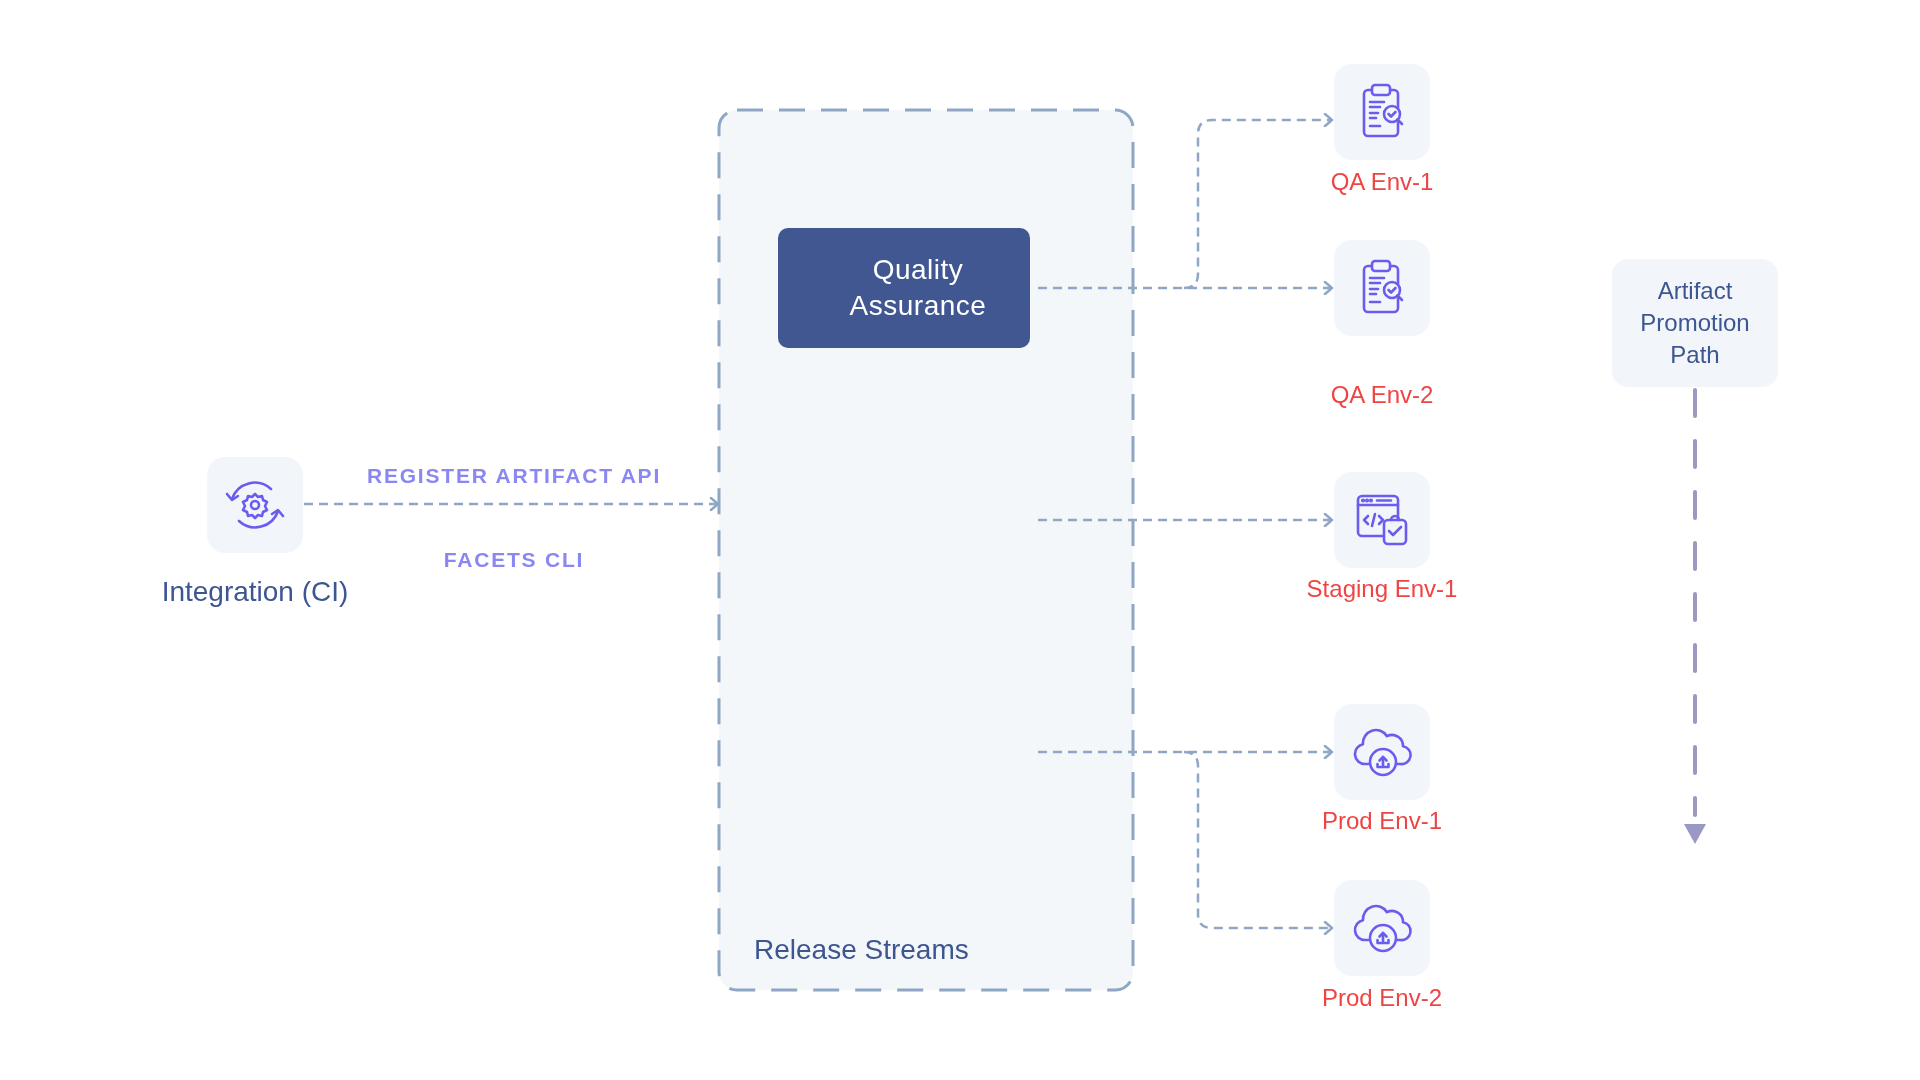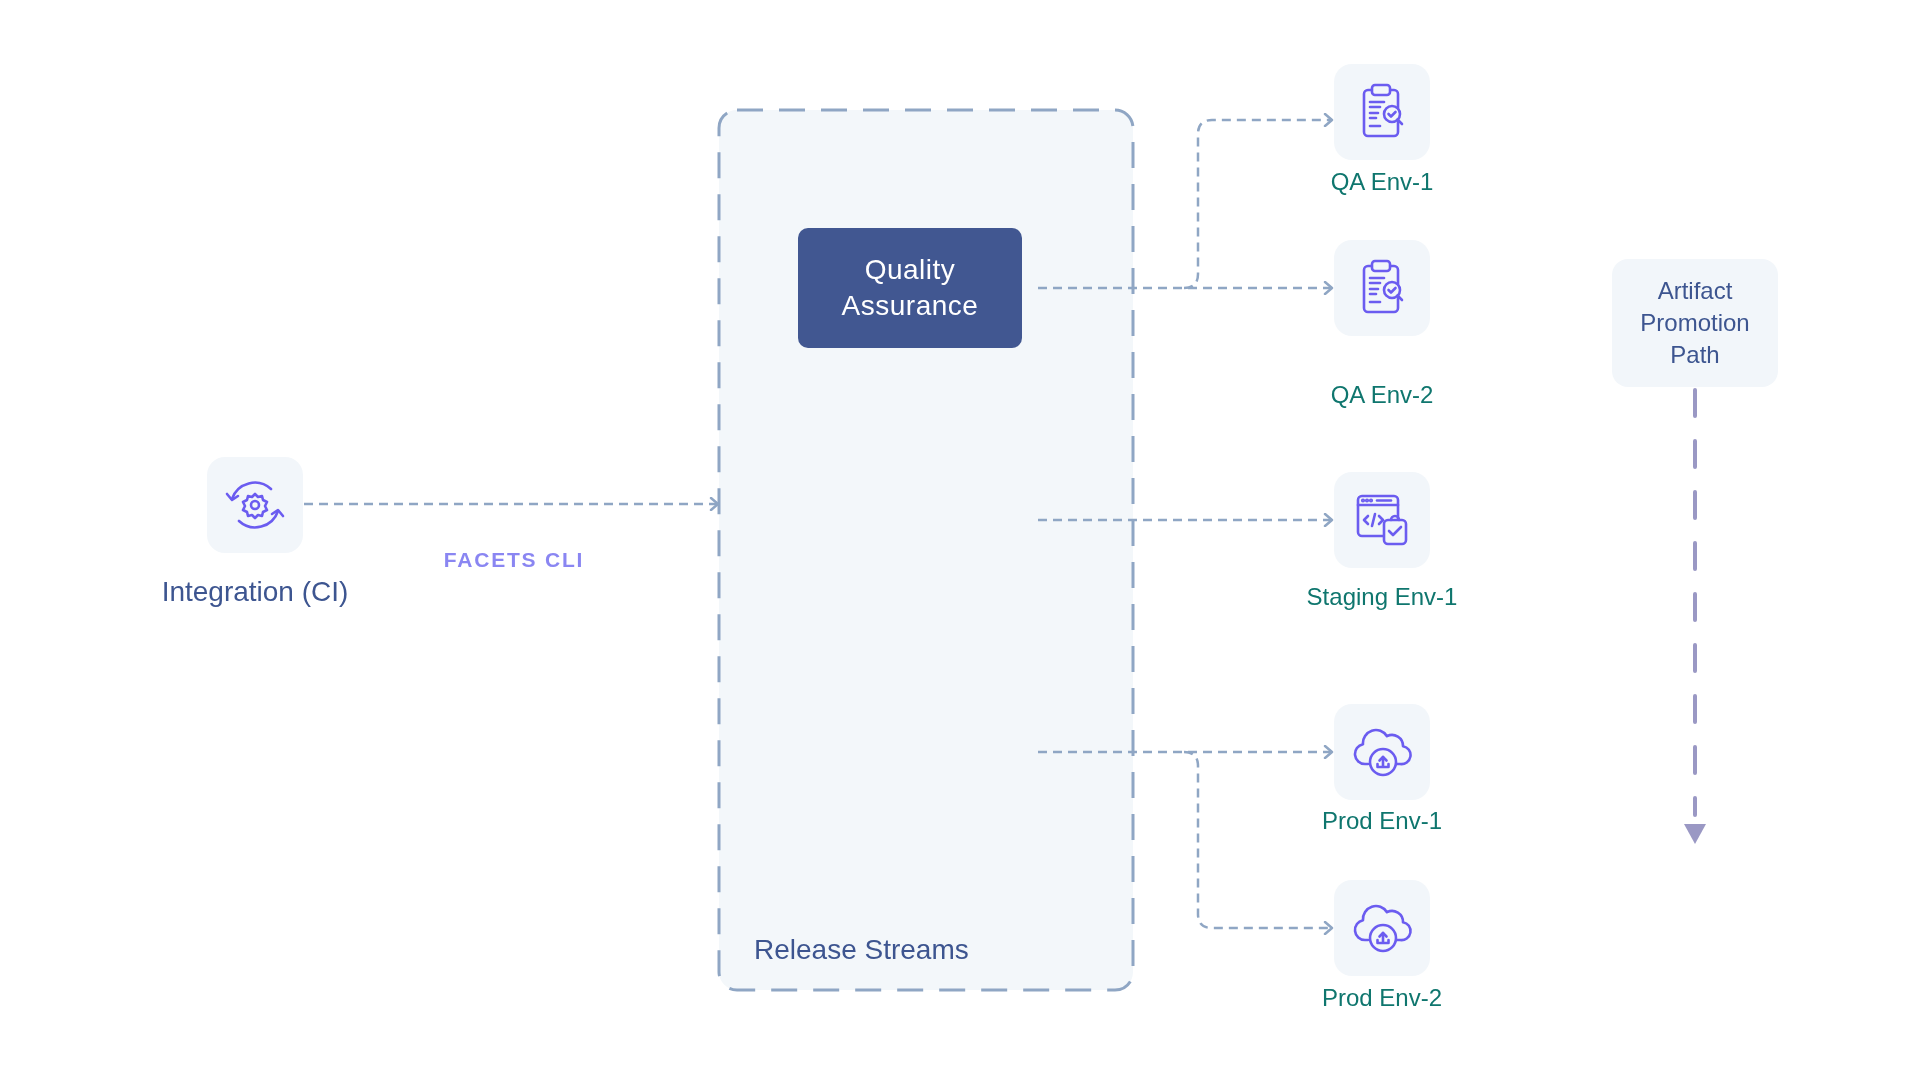--- a/index.html
+++ b/index.html
@@ -9,33 +9,34 @@
     .abs { position: absolute; }
     .container {
       position: absolute; left: 719px; top: 110px; width: 414px; height: 880px;
       background: #f3f7fa; border-radius: 18px;
     }
     .container-label {
       position: absolute; left: 754px; top: 934px; font-size: 28px; color: #3d5590;
       font-weight: 500; white-space: nowrap;
     }
     .stage-box {
-      position: absolute; left: 798px; width: 224px; height: 120px;
+      position: absolute; left: 778px; width: 224px; height: 120px;
       background: #415791; border-radius: 10px; color: #ffffff;
       display: flex; align-items: center; justify-content: center; text-align: center;
       font-size: 28px; line-height: 36px; font-weight: 500; letter-spacing: 0.5px;
       cursor: pointer;
+      padding-left: 28px;
     }
     .tile {
       position: absolute; width: 96px; height: 96px; background: #f2f6fa; border-radius: 18px;
       display: flex; align-items: center; justify-content: center;
     }
     .tile svg { width: 72px; height: 72px; }
     .env-label {
-      position: absolute; width: 260px; text-align: center; font-size: 24px; color: #0f766e;
+      position: absolute; width: 260px; text-align: center; font-size: 24px; color: #ef4444;
       white-space: nowrap; font-weight: 500;
     }
     .ci-label {
       position: absolute; left: 105px; width: 300px; top: 574px; text-align: center;
       font-size: 28px; line-height: 36px; color: #3d5590; font-weight: 500;
     }
     .api-label {
       position: absolute; width: 400px; text-align: center; font-size: 21px; font-weight: 700;
       letter-spacing: 1.8px; color: #8a86f2; white-space: nowrap;
     }
@@ -85,20 +86,21 @@
       <path d="M20 52 A24 24 0 0 0 59 42"></path>
       <path d="M64 47 L59 41 L53 45"></path>
       <path d="M36 25 l3 3 4 -1 1 4 4 2 -2 4 2 4 -4 2 -1 4 -4 -1 -3 3 -3 -3 -4 1 -1 -4 -4 -2 2 -4 -2 -4 4 -2 1 -4 4 1 z"></path>
       <circle cx="36" cy="36" r="4"></circle>
     </svg>
   </div>
   <div class="ci-label">
     <div>Integration (CI)</div>
   </div>
 
+  <div class="api-label" style="left:314px;top:464px;">REGISTER ARTIFACT API</div>
   <div class="api-label" style="left:314px;top:548px;">FACETS CLI</div>
 
   <div class="stage-box" style="top:228px;">
     <div>
       <div>Quality</div>
       <div>Assurance</div>
     </div>
   </div>
 
   <div class="container-label">Release Streams</div>
@@ -144,21 +146,21 @@
       <circle cx="25" cy="16.5" r="0.8" fill="#6b5cf0"></circle>
       <line x1="31" y1="16.5" x2="45" y2="16.5"></line>
       <path d="M22 32 l-4 4 4 4"></path>
       <path d="M33 32 l4 4 -4 4"></path>
       <line x1="29" y1="30" x2="26" y2="42"></line>
       <rect x="38" y="36" width="22" height="24" rx="4" fill="#f2f6fa"></rect>
       <path d="M45 36 a4 4 0 0 1 8 0"></path>
       <path d="M43 47 l4 4 8 -8"></path>
     </svg>
   </div>
-  <div class="env-label" style="left:1252px;top:575px;margin-top:8px;">Staging Env-1</div>
+  <div class="env-label" style="left:1252px;top:575px;">Staging Env-1</div>
 
   <div class="tile" style="left:1334px;top:704px;">
     <svg viewBox="0 0 72 72" fill="none" stroke="#6b5cf0" stroke-width="2.6" stroke-linecap="round" stroke-linejoin="round">
       <path d="M22 48 h-3 a10 10 0 0 1 -2 -19.8 a13 13 0 0 1 24 -8 a11 11 0 0 1 16 10 a9 9 0 0 1 -3 17.8 h-3"></path>
       <circle cx="37" cy="46" r="13" fill="#f2f6fa"></circle>
       <path d="M37 50 v-9"></path>
       <path d="M33.5 44.5 l3.5 -3.5 3.5 3.5"></path>
       <path d="M31.5 48 v3 h11 v-3"></path>
     </svg>
   </div>

